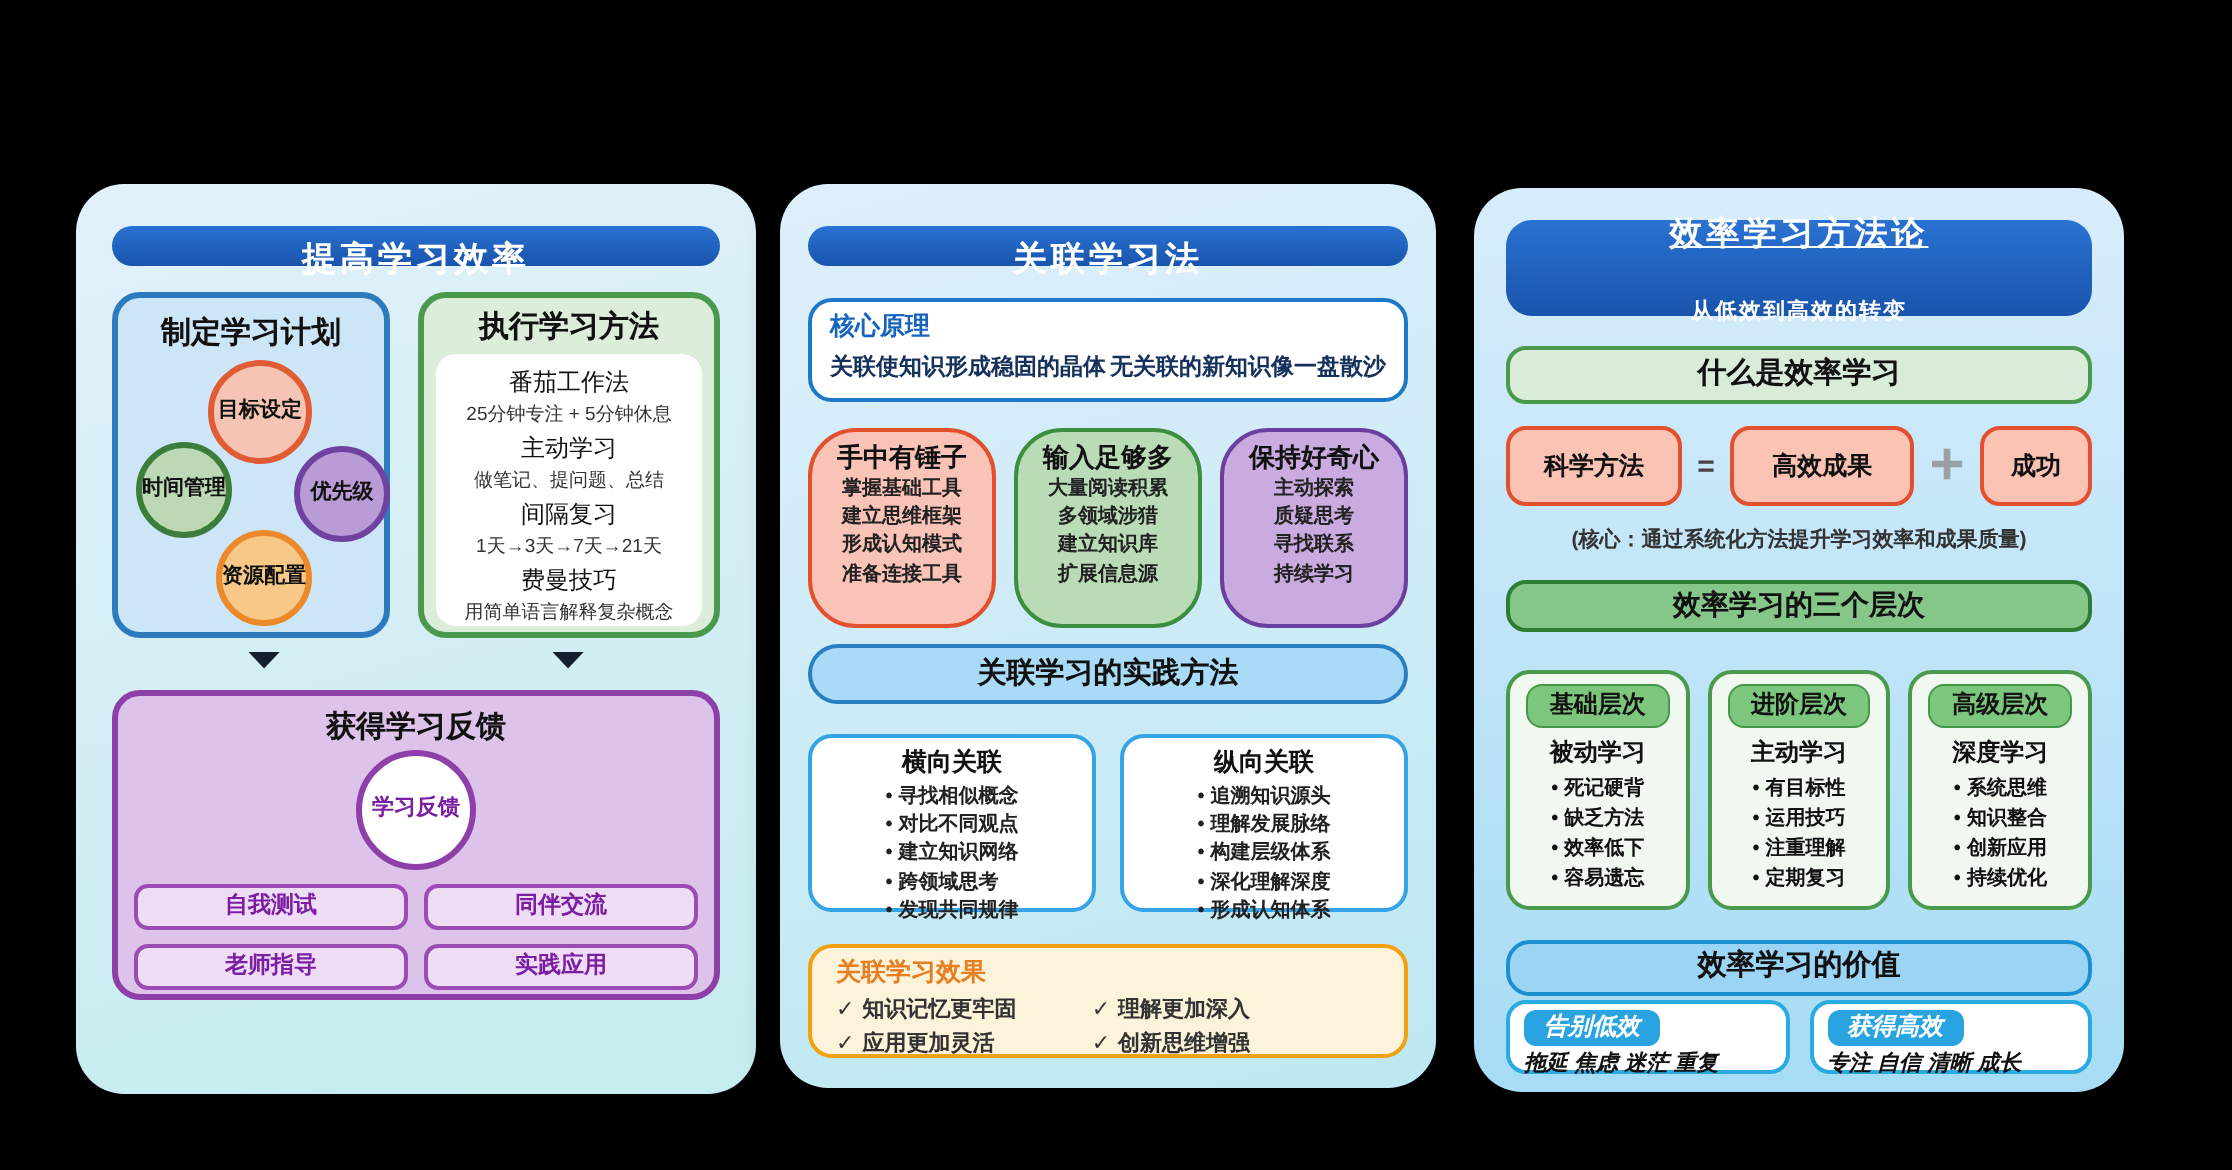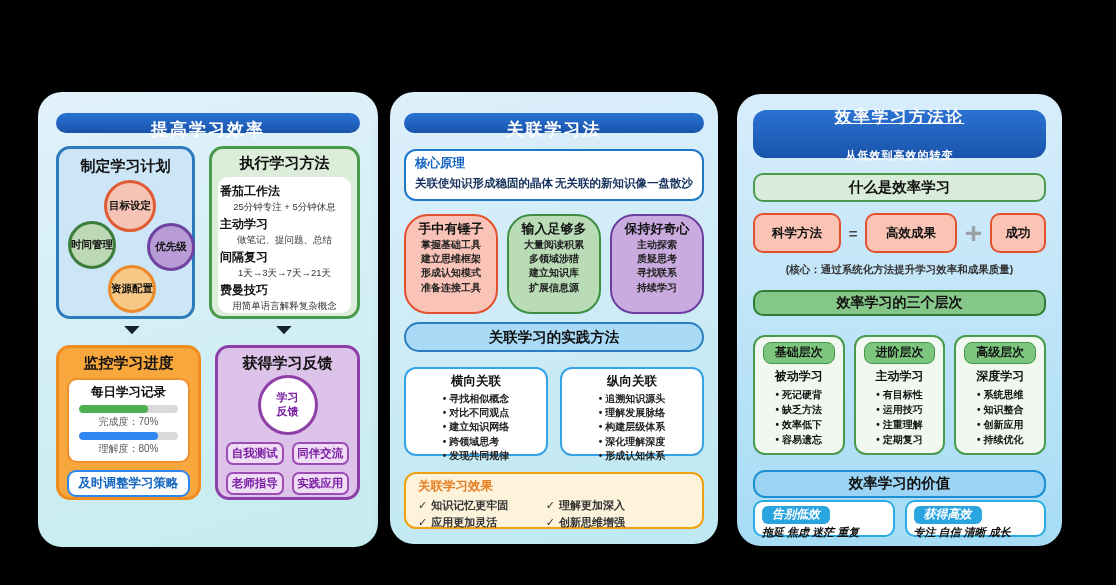--- a/index.html
+++ b/index.html
@@ -27,40 +27,40 @@
   .box-title { text-align:center; font-weight:bold; font-size:15px; color:#111; margin-top:8px; }
   .circle { position:absolute; border-radius:50%; display:flex; align-items:center; justify-content:center;
             font-weight:bold; font-size:10.5px; color:#111; text-align:center; line-height:1.1; }
   .c-goal { width:52px; height:52px; left:45px; top:31px;  background:#f6c4b5; border:3px solid #e05c35; }
   .c-time { width:48px; height:48px; left:9px;  top:72px;  background:#bcd8b4; border:3px solid #3c7d3c; }
   .c-prio { width:48px; height:48px; left:88px; top:74px;  background:#b99bd6; border:3px solid #6f42a0; }
   .c-res  { width:48px; height:48px; left:49px; top:116px; background:#f8c886; border:3px solid #ec8a2b; }
 
   .exec-box { flex:1; background:#dcedda; border:3px solid #4a9a4e; border-radius:14px; height:173px; padding:0 6px; }
   .exec-card { background:#fff; border-radius:10px; margin-top:4px; padding:4px 2px 3px; height:136px; }
-  .m-name { text-align:left; font-weight:bold; font-size:12px; color:#111; margin-top:2px; }
+  .m-name { text-align:center; font-weight:normal; font-size:12px; color:#111; margin-top:2px; }
   .m-desc { text-align:center; font-size:9.5px; color:#333; white-space:nowrap; margin-top:1px; }
 
   .arrow-row { display:flex; height:22px; margin-top:2px; }
   .arrow-row span { flex:1; text-align:center; font-size:14px; color:#14202e; transform:scaleX(1.9); }
 
   .monitor-box { flex:1; background:#f7a73c; border:3px solid #ee8c1f; border-radius:14px; height:155px; padding:0 8px; }
   .daily-card { background:#fff; border:2px solid #ef8e2d; border-radius:10px; margin-top:5px; padding:4px 8px 2px; }
   .d-title { text-align:center; font-weight:bold; font-size:12.5px; color:#111; margin-bottom:4px; }
   .track { height:8px; background:#d9d9d9; border-radius:4px; overflow:hidden; margin:2px 2px 0; }
   .fill  { height:100%; border-radius:4px; }
   .fill-g { background:#4caf50; }
   .fill-b { background:#2e86f0; }
   .plabel { font-size:10px; color:#595959; text-align:center; margin:2px 0 3px; }
   .adjust-btn { margin-top:7px; background:#fbfdff; border:2px solid #2e86f0; border-radius:9px; height:27px;
                 line-height:23px; text-align:center; color:#1565c0; font-weight:bold; font-size:12.5px; }
 
   .feedback-box { flex:1; background:#ddc2e9; border:3px solid #8e3fa8; border-radius:14px; height:155px; padding:0 8px; }
   .fb-circle { width:60px; height:60px; border-radius:50%; background:#fff; border:3px solid #8e3fa8;
-               margin:2px auto 7px; display:flex; flex-direction:column; align-items:center; justify-content:center;
+               margin:2px auto 7px; display:flex; flex-direction:row; align-items:center; justify-content:center;
                color:#7b1fa2; font-weight:bold; font-size:11px; line-height:1.25; }
   .fb-grid { display:grid; grid-template-columns:1fr 1fr; gap:7px 8px; }
   .fb-pill { background:#efddf6; border:2px solid #9c4bb5; border-radius:7px; height:23px; line-height:19px;
              text-align:center; color:#7b1fa2; font-weight:bold; font-size:11.5px; }
 
   
   .core-box { margin-top:16px; background:#fff; border:2.5px solid #1e78c8; border-radius:12px; height:52px; padding:4px 9px; }
   .core-head { color:#1565c0; font-weight:bold; font-size:12.5px; }
   .core-row { display:flex; justify-content:space-between; font-size:11.5px; font-weight:bold; color:#16325c; margin-top:4px; }
   .pillars { display:flex; gap:9px; margin-top:13px; }
@@ -138,35 +138,20 @@
         </div>
       </div>
     </div>
 
     <div class="arrow-row">
       <span>▼</span>
       <span>▼</span>
     </div>
 
     <div class="row2" style="margin-top:2px;">
-      <div class="monitor-box">
-        <div class="box-title" style="margin-top:6px;">监控学习进度</div>
-        <div class="daily-card">
-          <div class="d-title">每日学习记录</div>
-          <div class="track">
-            <div class="fill fill-g" style="width: 70%;"></div>
-          </div>
-          <div class="plabel">完成度：70%</div>
-          <div class="track">
-            <div class="fill fill-b" style="width: 80%;"></div>
-          </div>
-          <div class="plabel">理解度：80%</div>
-        </div>
-        <div class="adjust-btn">及时调整学习策略</div>
-      </div>
 
       <div class="feedback-box">
         <div class="box-title" style="margin-top:6px; margin-bottom:2px;">获得学习反馈</div>
         <div class="fb-circle">
           <div>学习</div>
           <div>反馈</div>
         </div>
         <div class="fb-grid">
           <div class="fb-pill">自我测试</div>
           <div class="fb-pill">同伴交流</div>

